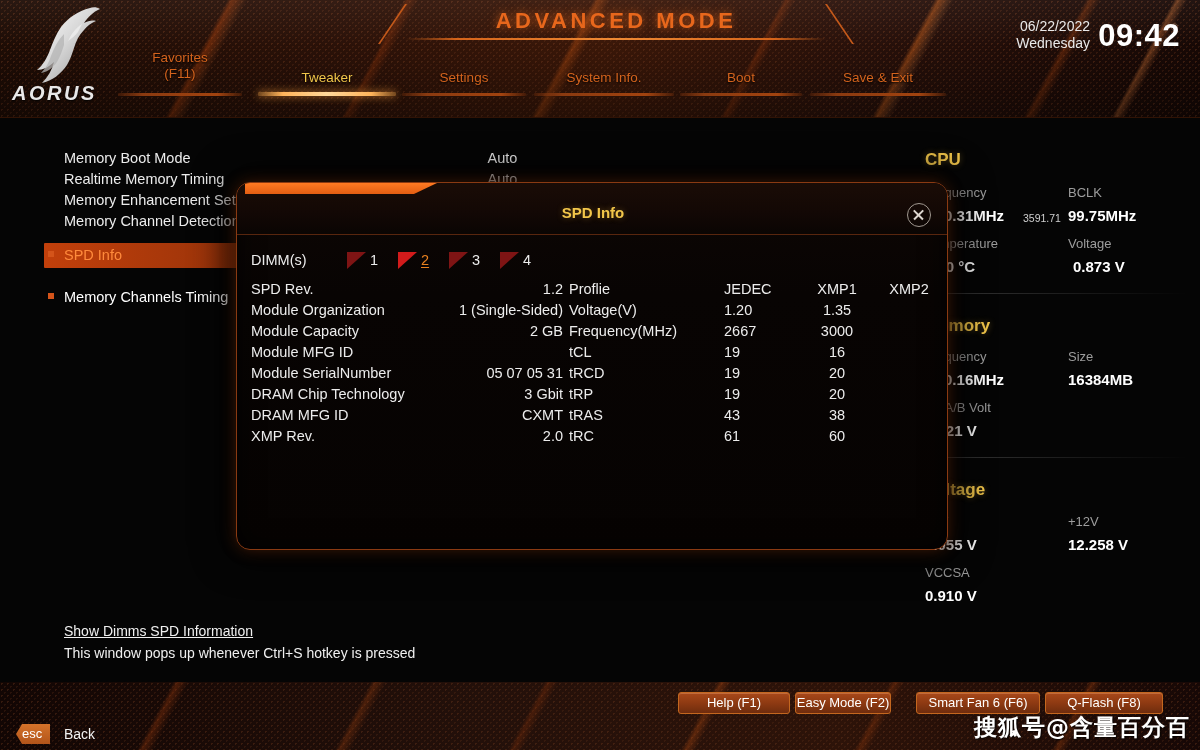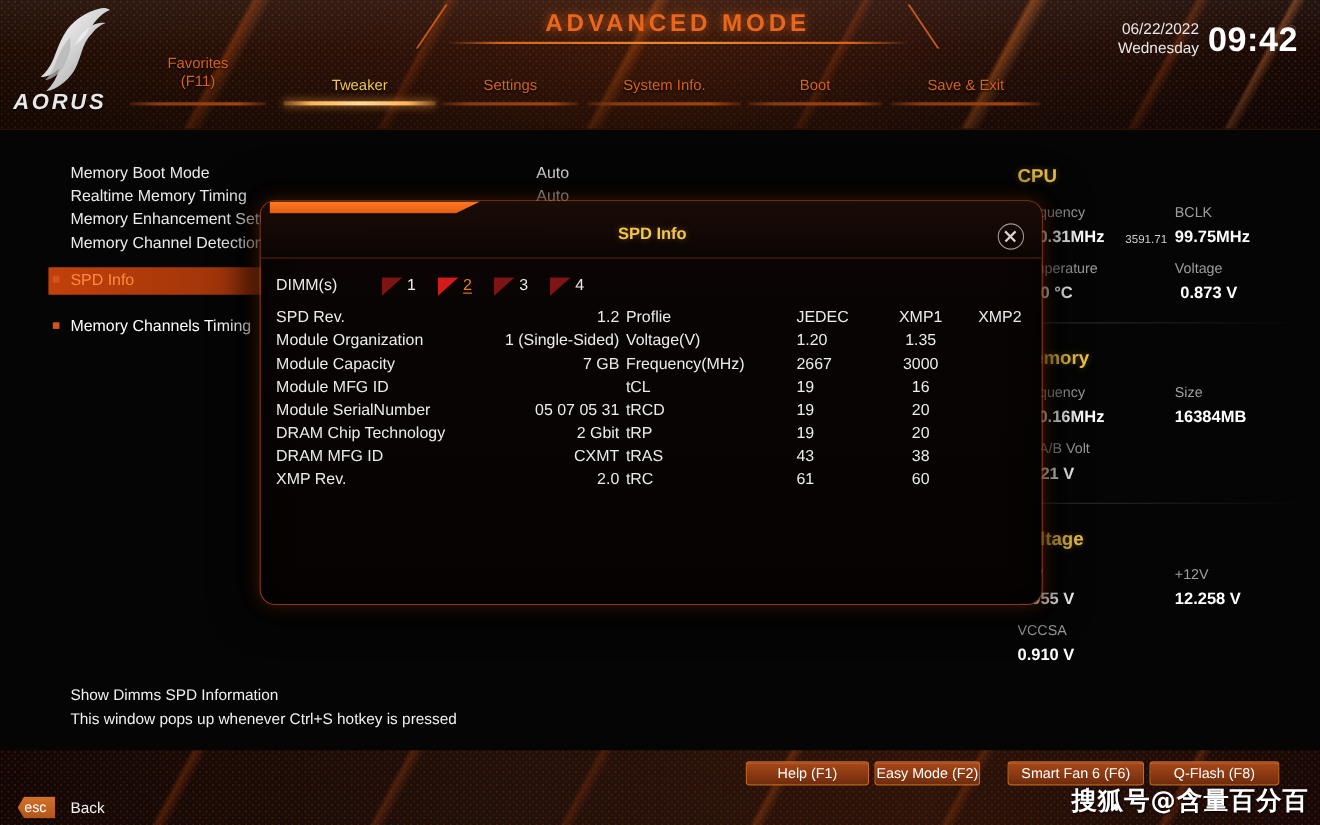--- a/index.html
+++ b/index.html
@@ -481,33 +481,33 @@
         <div class="drow">
           <span class="dk">SPD Rev.</span>
           <span class="dv">1.2</span>
         </div>
         <div class="drow">
           <span class="dk">Module Organization</span>
           <span class="dv">1 (Single-Sided)</span>
         </div>
         <div class="drow">
           <span class="dk">Module Capacity</span>
-          <span class="dv">7 GB</span>
+          <span class="dv">2 GB</span>
         </div>
         <div class="drow">
           <span class="dk">Module MFG ID</span>
           <span class="dv"></span>
         </div>
         <div class="drow">
           <span class="dk">Module SerialNumber</span>
           <span class="dv">05 07 05 31</span>
         </div>
         <div class="drow">
           <span class="dk">DRAM Chip Technology</span>
-          <span class="dv">2 Gbit</span>
+          <span class="dv">3 Gbit</span>
         </div>
         <div class="drow">
           <span class="dk">DRAM MFG ID</span>
           <span class="dv">CXMT</span>
         </div>
         <div class="drow">
           <span class="dk">XMP Rev.</span>
           <span class="dv">2.0</span>
         </div>
       </div>
@@ -560,21 +560,21 @@
           <span class="dv-jedec">61</span>
           <span class="dv-xmp1">60</span>
           <span class="dv-xmp2"></span>
         </div>
       </div>
 
     </div>
   </div>
 
   <div class="help-area">
-    <div class="help-line" style="top:8px;">Show Dimms SPD Information</div>
+    <div class="help-line" style="top:8px;text-decoration:underline;">Show Dimms SPD Information</div>
     <div class="help-line" style="top:30px;">This window pops up whenever Ctrl+S hotkey is pressed</div>
   </div>
 
   <div class="footer">
     <div class="fbtn-row">
       <div class="fbtn" style="left:678px;width:112px;">Help (F1)</div>
       <div class="fbtn" style="left:795px;width:96px;">Easy Mode (F2)</div>
       <div class="fbtn" style="left:916px;width:124px;">Smart Fan 6 (F6)</div>
       <div class="fbtn" style="left:1045px;width:118px;">Q-Flash (F8)</div>
     </div>

